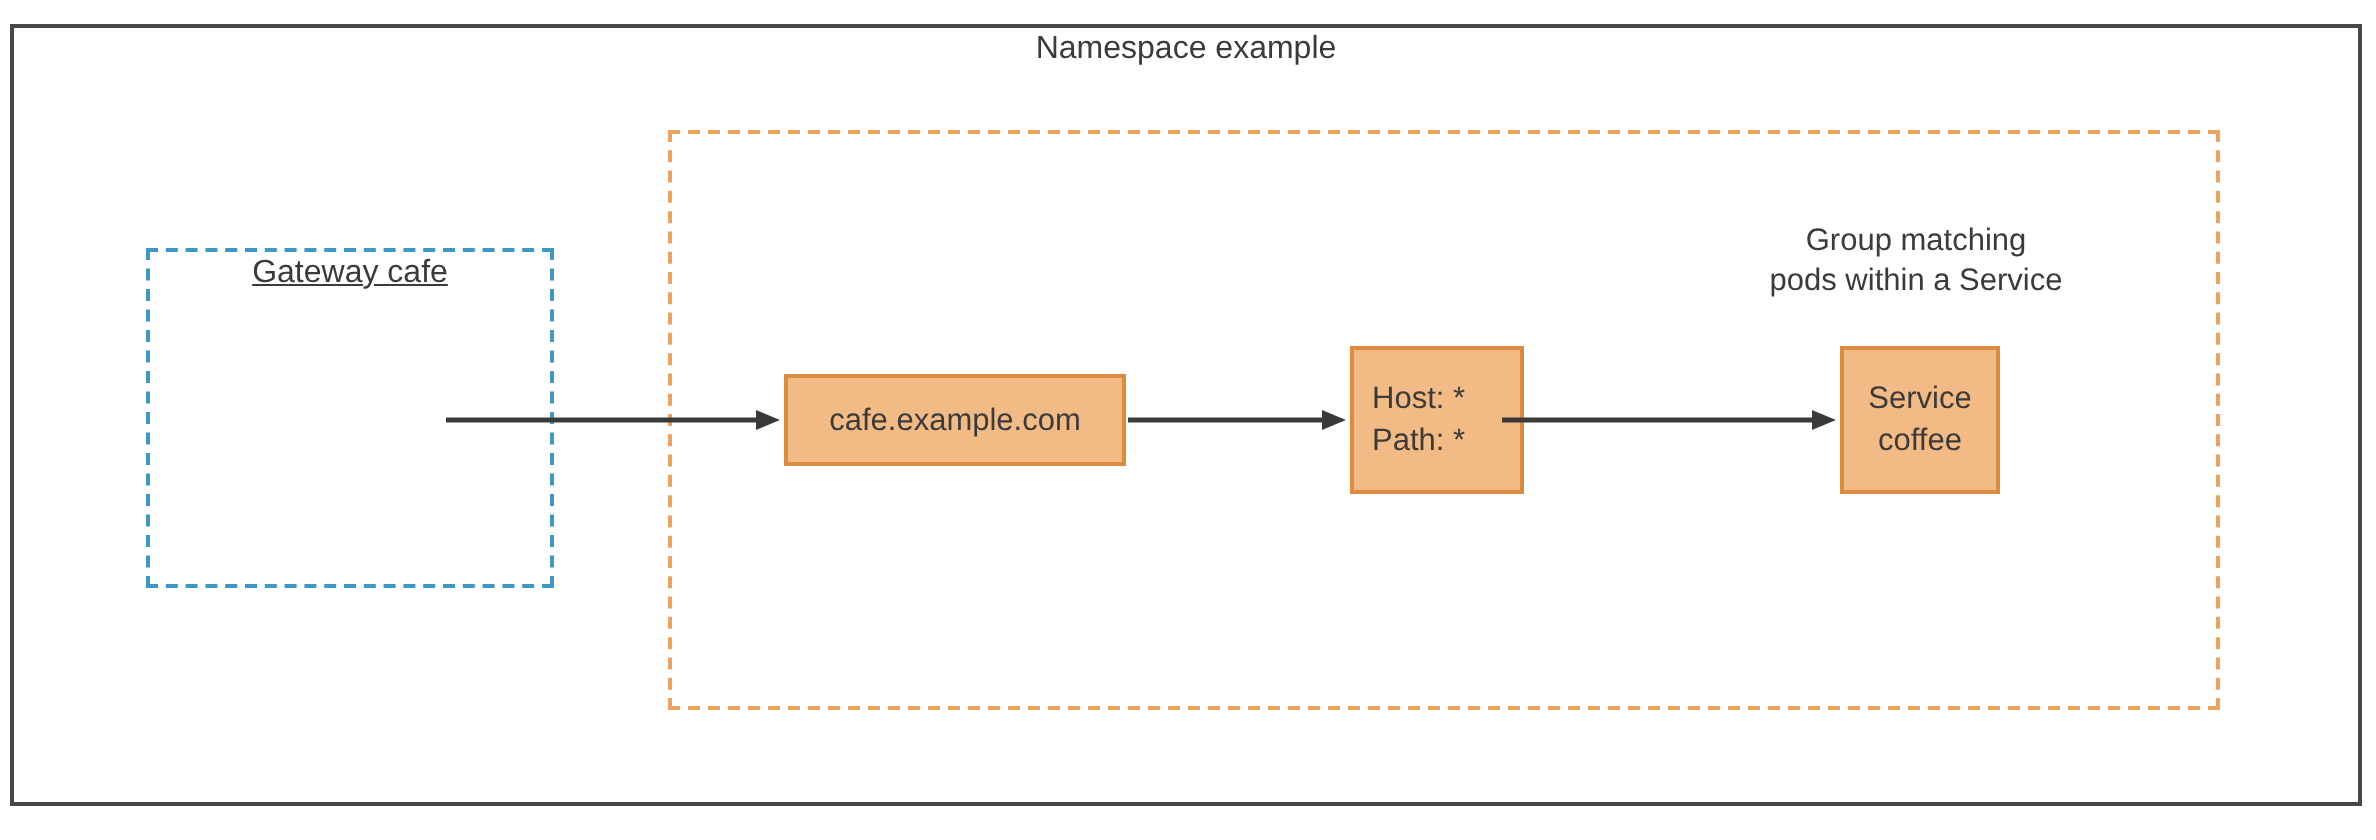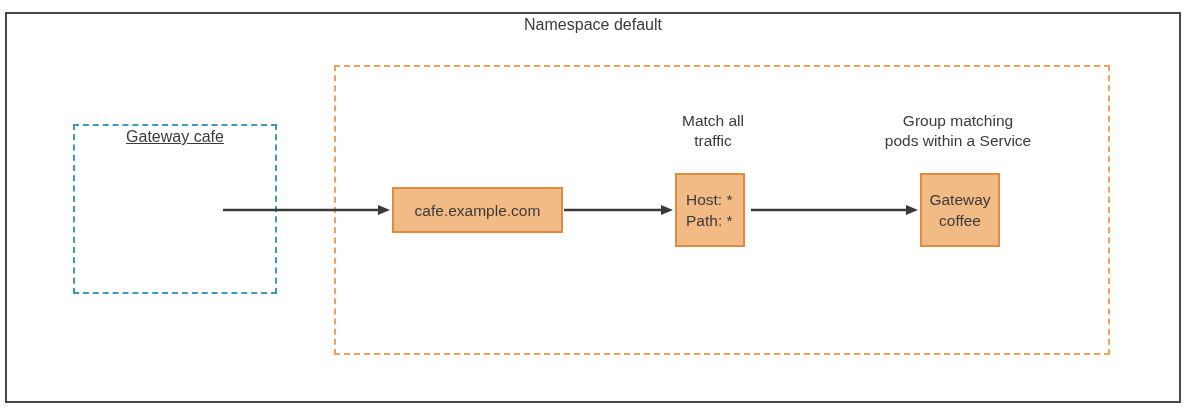--- a/index.html
+++ b/index.html
@@ -69,21 +69,21 @@
   .node-blue {
     background: var(--blue_fill, #b9dcea);
     border: 2px solid var(--blue_border, #4295bc);
   }
   .node-orange {
     background: var(--orange_fill, #f2ba84);
     border: 2px solid var(--orange_border, #dd8b3e);
   }
   .node-listener { left: 130px; top: 187px; width: 92px;  height: 46px; }
   .node-hostname { left: 392px; top: 187px; width: 171px; height: 46px; }
-  .node-match    { left: 675px; top: 173px; width: 70px;  height: 74px;
+  .node-match    { left: 675px; top: 173px; width: 87px;  height: 74px;
                    justify-content: flex-start; padding-left: 9px; text-align: left; }
   .node-service  { left: 920px; top: 173px; width: 80px;  height: 74px; }
 
   
   .caption {
     font-size: 15.5px;
     line-height: 20px;
     text-align: center;
     white-space: pre-line;
   }
@@ -97,36 +97,34 @@
     color: var(--arrow, #3a3a3a);
     pointer-events: none;
   }
 </style>
 </head>
 <body>
 
 <div class="canvas">
 
   <div class="abs namespace-box"></div>
-  <div class="abs namespace-title">Namespace default</div>
+  <div class="abs namespace-title">Namespace example</div>
 
   <div class="abs route-box"></div>
 
   <div class="abs gateway-box"></div>
   <div class="abs gateway-title">Gateway cafe</div>
 
-  <div class="abs caption caption-match">Match all
-traffic</div>
   <div class="abs caption caption-service">Group matching
 pods within a Service</div>
 
   <div class="abs node node-orange node-hostname">cafe.example.com</div>
   <div class="abs node node-orange node-match">Host: *
 Path: *</div>
-  <div class="abs node node-orange node-service">Gateway
+  <div class="abs node node-orange node-service">Service
 coffee</div>
 
   <svg class="arrow-layer" viewBox="0 0 1188 420" xmlns="http://www.w3.org/2000/svg">
     <defs>
       <marker id="ah" markerUnits="userSpaceOnUse" markerWidth="13" markerHeight="12" refX="0" refY="5" orient="auto">
         <path d="M0,0 L12,5 L0,10 Z" fill="currentColor"></path>
       </marker>
     </defs>
     <g>
       <line x1="223" y1="210" x2="378" y2="210" stroke="currentColor" stroke-width="2.5" marker-end="url(#ah)"></line>

